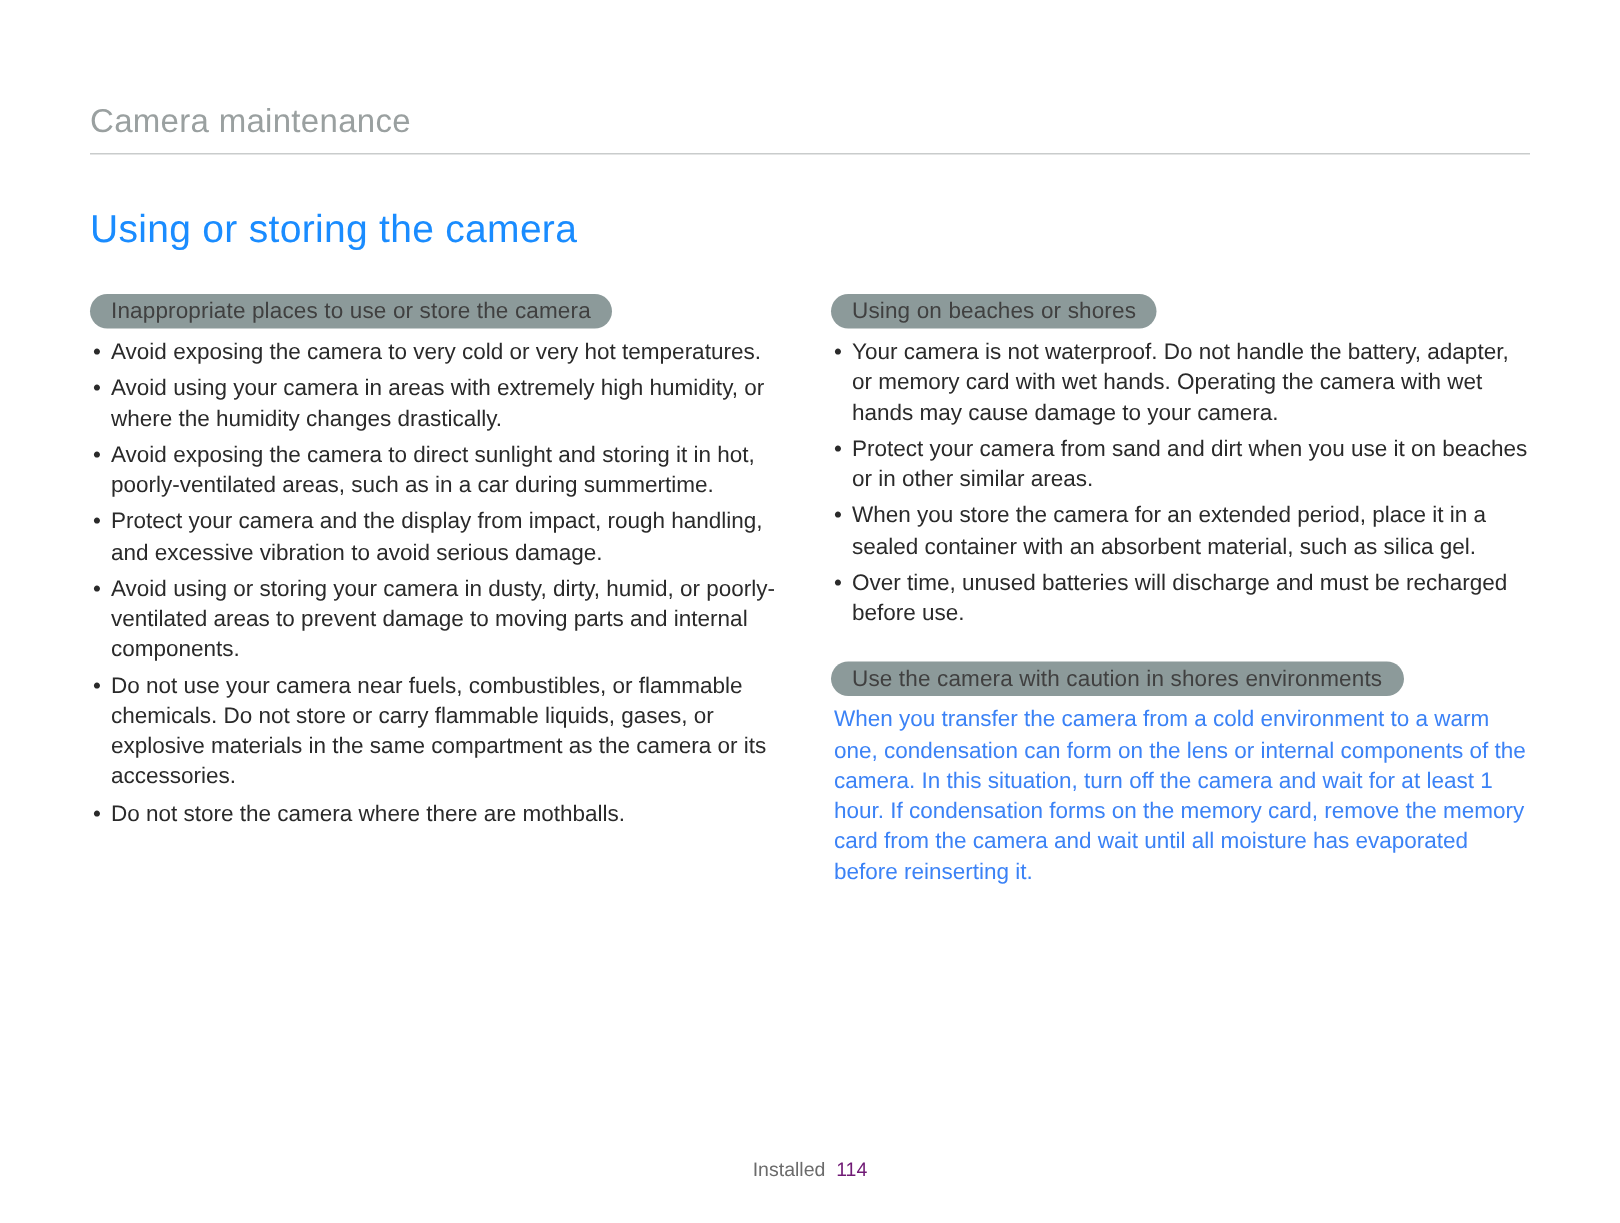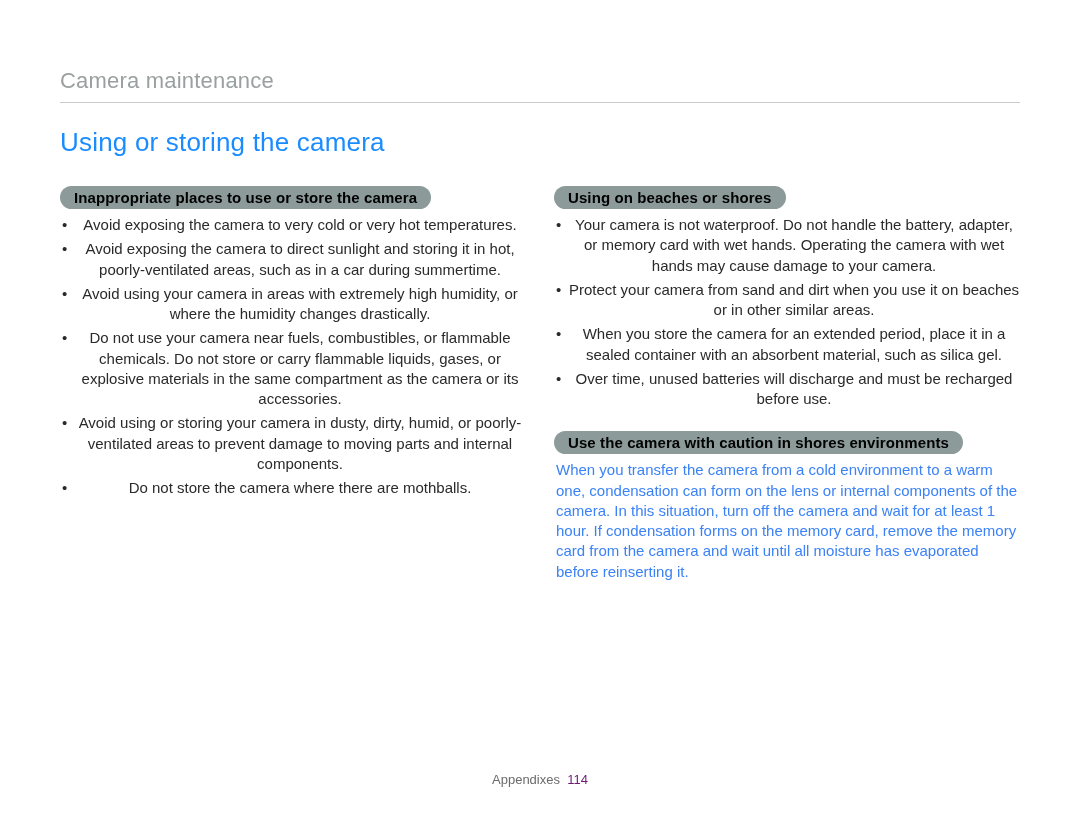--- a/index.html
+++ b/index.html
@@ -1,24 +1,24 @@
 <!DOCTYPE html>
 <html><head>
 <meta charset="utf-8">
 <style>
   * { box-sizing: border-box; margin: 0; padding: 0; }
   html, body { width: 1080px; height: 815px; background: #fff; font-family: Arial, Helvetica, sans-serif; color: #333; }
   .page { width: 1080px; height: 815px; padding: 68px 60px 30px 60px; position: relative; }
   .header-title { font-size: 22px; font-weight: 300; color: #9aa0a0; letter-spacing: 0.2px; }
   .hr { border: none; border-top: 1px solid #c9cccc; margin-top: 8px; }
-  .main-heading { font-size: 26px; font-weight: 400; color: #1a8cff; margin-top: 24px; letter-spacing: 0.2px; }
+  .main-heading { font-size: 26px; font-weight: 400; color: #1a8cff; margin-top: 34px; letter-spacing: 0.2px; }
   .columns { display: flex; gap: 28px; margin-top: 10px; }
   .col { flex: 1 1 50%; }
-  .pill { display: inline-block; background: #8c9a9a; color: #000000; font-size: 15px; font-weight: 700; padding: 3px 14px 3px 14px; border-radius: 12px; margin-top: 18px; margin-bottom: 6px; letter-spacing: 0.1px; }
-  ul.bullets { list-style: none; padding-left: 0; text-align: center; }
+  .pill { display: inline-block; background: #8c9a9a; color: #404040; font-size: 15px; font-weight: 400; padding: 3px 14px 3px 14px; border-radius: 12px; margin-top: 18px; margin-bottom: 6px; letter-spacing: 0.1px; }
+  ul.bullets { list-style: none; padding-left: 0; }
   ul.bullets li { position: relative; padding-left: 14px; font-size: 15px; line-height: 1.35; color: #2a2a2a; margin-bottom: 4px; font-weight: 400; }
   ul.bullets li::before { content: "•"; position: absolute; left: 2px; top: 0; color: #2a2a2a; }
   .para { font-size: 15px; line-height: 1.35; color: #3b82f6; padding-left: 2px; }
   .footer { position: absolute; bottom: 28px; left: 0; width: 100%; text-align: center; font-size: 13px; color: #6b6b6b; }
   .footer .pg { color: #701a75; }
 </style>
 </head>
 <body>
 
 <div class="page">
@@ -26,24 +26,25 @@
   <hr class="hr">
 
   <div class="main-heading">Using or storing the camera</div>
 
   <div class="columns">
 
     <div class="col">
       <div class="pill">Inappropriate places to use or store the camera</div>
       <ul class="bullets">
         <li>Avoid exposing the camera to very cold or very hot temperatures.</li>
+        <li>Avoid using your camera in areas with extremely high humidity, or where the humidity changes drastically.</li>
         <li>Avoid exposing the camera to direct sunlight and storing it in hot, poorly-ventilated areas, such as in a car during summertime.</li>
-        <li>Avoid using your camera in areas with extremely high humidity, or where the humidity changes drastically.</li>
+        <li>Protect your camera and the display from impact, rough handling, and excessive vibration to avoid serious damage.</li>
+        <li>Avoid using or storing your camera in dusty, dirty, humid, or poorly-ventilated areas to prevent damage to moving parts and internal components.</li>
         <li>Do not use your camera near fuels, combustibles, or flammable chemicals. Do not store or carry flammable liquids, gases, or explosive materials in the same compartment as the camera or its accessories.</li>
-        <li>Avoid using or storing your camera in dusty, dirty, humid, or poorly-ventilated areas to prevent damage to moving parts and internal components.</li>
         <li>Do not store the camera where there are mothballs.</li>
       </ul>
     </div>
 
     <div class="col">
       <div class="pill">Using on beaches or shores</div>
       <ul class="bullets">
         <li>Your camera is not waterproof. Do not handle the battery, adapter, or memory card with wet hands. Operating the camera with wet hands may cause damage to your camera.</li>
         <li>Protect your camera from sand and dirt when you use it on beaches or in other similar areas.</li>
       </ul>
@@ -53,15 +54,15 @@
         <li>Over time, unused batteries will discharge and must be recharged before use.</li>
       </ul>
 
       <div class="pill">Use the camera with caution in shores environments</div>
       <div class="para">When you transfer the camera from a cold environment to a warm one, condensation can form on the lens or internal components of the camera. In this situation, turn off the camera and wait for at least 1 hour. If condensation forms on the memory card, remove the memory card from the camera and wait until all moisture has evaporated before reinserting it.</div>
     </div>
 
   </div>
 
   <div class="footer">
-    <span>Appendixes</span>&nbsp;&nbsp;<span class="pg">114</span>
+    <span>Installed</span>&nbsp;&nbsp;<span class="pg">114</span>
   </div>
 </div>
 
 </body></html>

